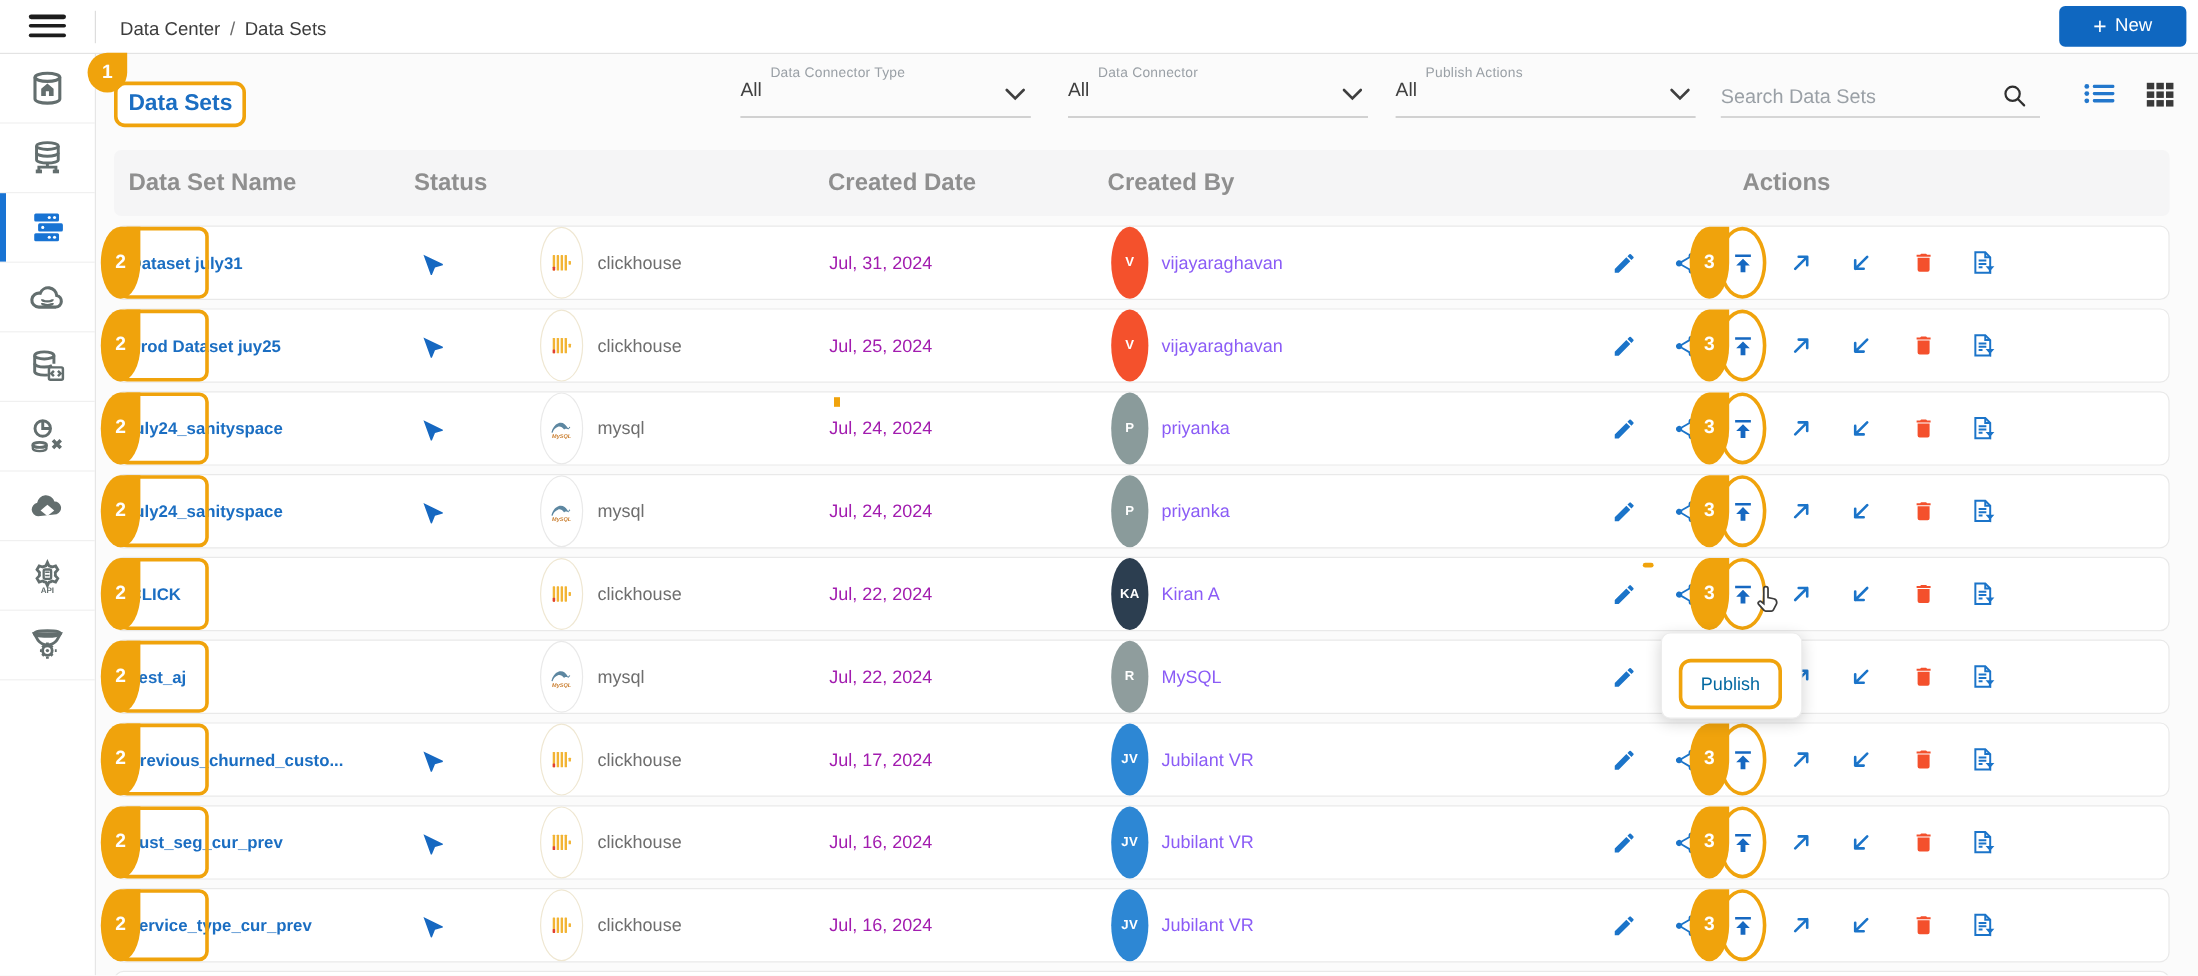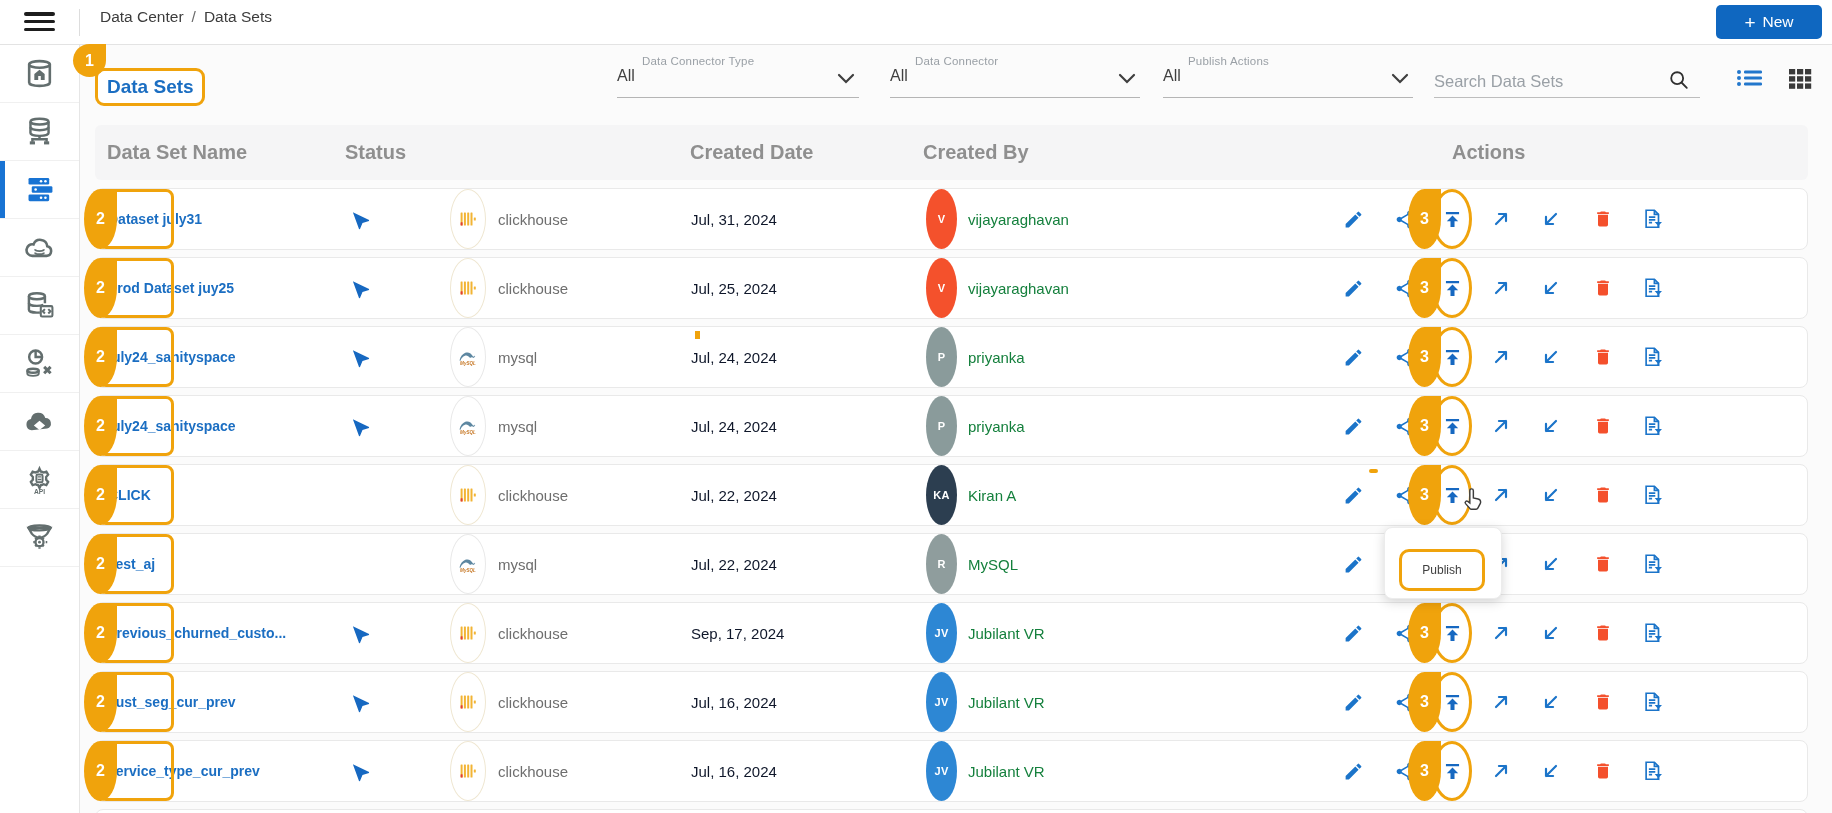--- a/index.html
+++ b/index.html
@@ -5,21 +5,21 @@
   * { margin:0; padding:0; box-sizing:border-box; }
   html,body { background:#fbfbfb; }
   body { font-family:"Liberation Sans", sans-serif; }
   #app { position:relative; width:1832px; height:813px; overflow:hidden; background:#fbfbfb; }
 
   
   .topbar { position:absolute; left:0; top:0; width:1832px; height:45px; background:#fff; border-bottom:1px solid #e3e3e3; z-index:5; }
   .hamburger { position:absolute; left:24px; top:12px; width:32px; height:21px; cursor:pointer; }
   .hamburger span { display:block; width:31px; height:3.6px; background:#1d1d1d; border-radius:2px; margin-bottom:4.2px; }
   .topbar .vdivider { position:absolute; left:79px; top:9px; width:1px; height:27px; background:#ddd; }
-  .breadcrumb { position:absolute; left:100px; top:0; height:34px; display:flex; align-items:center; gap:8px; font-size:15.5px; color:#3c3c3c; font-weight:500; }
+  .breadcrumb { position:absolute; left:100px; top:0; height:34px; display:flex; align-items:flex-end; gap:8px; font-size:15.5px; color:#3c3c3c; font-weight:500; }
   .breadcrumb .sep { color:#6b6b6b; }
   .new-btn { position:absolute; left:1716px; top:5px; width:106px; height:34px; background:#0f67c0; color:#fff; border:none; border-radius:5px; font-size:15.5px; font-weight:500; font-family:inherit; cursor:pointer; display:flex; align-items:center; justify-content:center; gap:7px; }
   .new-btn .plus { font-size:19px; font-weight:400; line-height:1; }
 
   
   .sidebar { position:absolute; left:0; top:45px; width:80px; height:768px; background:#fff; border-right:1px solid #e6e6e6; z-index:4; }
   .side-item { position:relative; width:79px; height:58px; display:flex; align-items:center; justify-content:center; border-bottom:1px solid #f0f0f0; cursor:pointer; }
   .side-item svg { width:31px; height:31px; }
   .side-item.active::before { content:""; position:absolute; left:0; top:0; width:5px; height:100%; background:#1873d3; }
 
@@ -50,38 +50,38 @@
   .thead span { position:absolute; top:0; height:55px; display:flex; align-items:center; font-size:20px; font-weight:600; color:#8f8f8f; }
   .h-name{left:12px;} .h-status{left:250px;} .h-source{left:363px;} .h-date{left:595px;} .h-by{left:828px;} .h-actions{left:1357px;}
 
   .row { position:absolute; left:95px; width:1713px; height:62px; background:#fff; border:1px solid #e9e9e9; border-radius:8px; }
   .row > div, .row > a { position:absolute; top:0; height:60px; display:flex; align-items:center; }
   .c-name { left:12px; font-size:14px; font-weight:700; color:#1b6ec2; text-decoration:none; z-index:2; }
   .c-status { left:250px; width:26px; justify-content:center; }
   .src-circle { left:354px; top:12px; width:36px; height:36px; border-radius:50%; background:#fff; border:1px solid #efe7d2; display:flex; align-items:center; justify-content:center; }
   .src-circle.mysql { border-color:#e9e9e9; }
   .c-srctext { left:402px; font-size:15px; color:#6e6e6e; }
-  .c-date { left:595px; font-size:15px; color:#0f172a; }
+  .c-date { left:595px; font-size:15px; color:#a21caf; }
   .avatar { left:830px; top:15px; width:31px; height:31px; border-radius:50%; color:#fff; font-size:11px; font-weight:700; display:flex; align-items:center; justify-content:center; letter-spacing:.3px; }
-  .c-user { left:872px; font-size:15px; color:#15803d; }
+  .c-user { left:872px; font-size:15px; color:#8b5cf6; }
   .act { width:26px; justify-content:center; cursor:pointer; }
   .a-edit{left:1244px;} .a-share{left:1295px;} .a-publish{left:1343px;} .a-open{left:1392px;} .a-import{left:1442px;} .a-delete{left:1494px;} .a-filter{left:1544px;}
 
   
   .name-box { display:none; position:absolute; left:2px; top:12px; width:76px; height:38px; border:3.5px solid #f0a30c; border-radius:8px; z-index:3; }
   .name-box.show { display:block; }
   .badge-2 { display:none; position:absolute; left:-12px; top:-9px; z-index:31; }
   .pub-ring { display:none; position:absolute; left:1336px; top:11px; width:40px; height:40px; border:3.5px solid #f0a30c; border-radius:50%; z-index:25; }
   .badge-3 { display:none; position:absolute; left:1312px; top:-5px; z-index:31; }
   .cursor-hand { display:none; position:absolute; left:1366px; top:22px; z-index:80; }
 
   
   .tooltip { position:absolute; left:1384px; top:527px; width:118px; height:72px; background:#fff; border:1px solid #ececec; border-radius:8px; box-shadow:0 3px 12px rgba(0,0,0,.16); z-index:60; }
   .tooltip .tt-box { position:absolute; left:14px; top:21px; width:86px; height:42px; border:3px solid #f0a30c; border-radius:10px; display:flex; align-items:center; justify-content:center; }
-  .tooltip .tt-label { font-size:12px; color:#404040; }
+  .tooltip .tt-label { font-size:15px; color:#0369a1; }
 
   .stray { position:absolute; background:#f0a30c; z-index:40; }
   .stray-dot { left:695px; top:331px; width:5px; height:8px; }
   .stray-dash { left:1369px; top:469px; width:9px; height:4px; border-radius:2px; }
 
   .partial-row { position:absolute; left:95px; top:809px; width:1713px; height:20px; background:#fff; border:1px solid #e9e9e9; border-radius:8px; }
 </style>
 </head>
 <body>
 
@@ -709,21 +709,21 @@
               <rect x="5.9" y="3.6" width="2" height="12.8" rx=".5"></rect>
               <rect x="9.2" y="3.6" width="2" height="12.8" rx=".5"></rect>
               <rect x="12.5" y="3.6" width="2" height="12.8" rx=".5"></rect>
               <rect x="15.8" y="8.4" width="2" height="3.2" rx=".5"></rect>
             </g>
             <rect x="2.6" y="13.2" width="2" height="3.2" rx=".5" fill="#e23d34"></rect>
           </svg>
       </div>
 
       <div class="c-srctext">clickhouse</div>
-      <div class="c-date">Sep, 17, 2024</div>
+      <div class="c-date">Jul, 17, 2024</div>
       <div class="avatar" style="background: rgb(45, 135, 212);">JV</div>
       <div class="c-user">Jubilant VR</div>
 
       <div class="act a-edit">
         <svg width="21" height="21" viewBox="0 0 24 24">
             <path fill="#1b74c9" d="M3 17.25V21h3.75L17.8 9.94l-3.75-3.75L3 17.25zM20.7 7.04a1 1 0 0 0 0-1.41l-2.34-2.34a1 1 0 0 0-1.41 0l-1.83 1.83 3.75 3.75 1.83-1.83z"></path>
           </svg>
       </div>
       <div class="act a-share">
         <svg width="21" height="21" viewBox="0 0 24 24">

